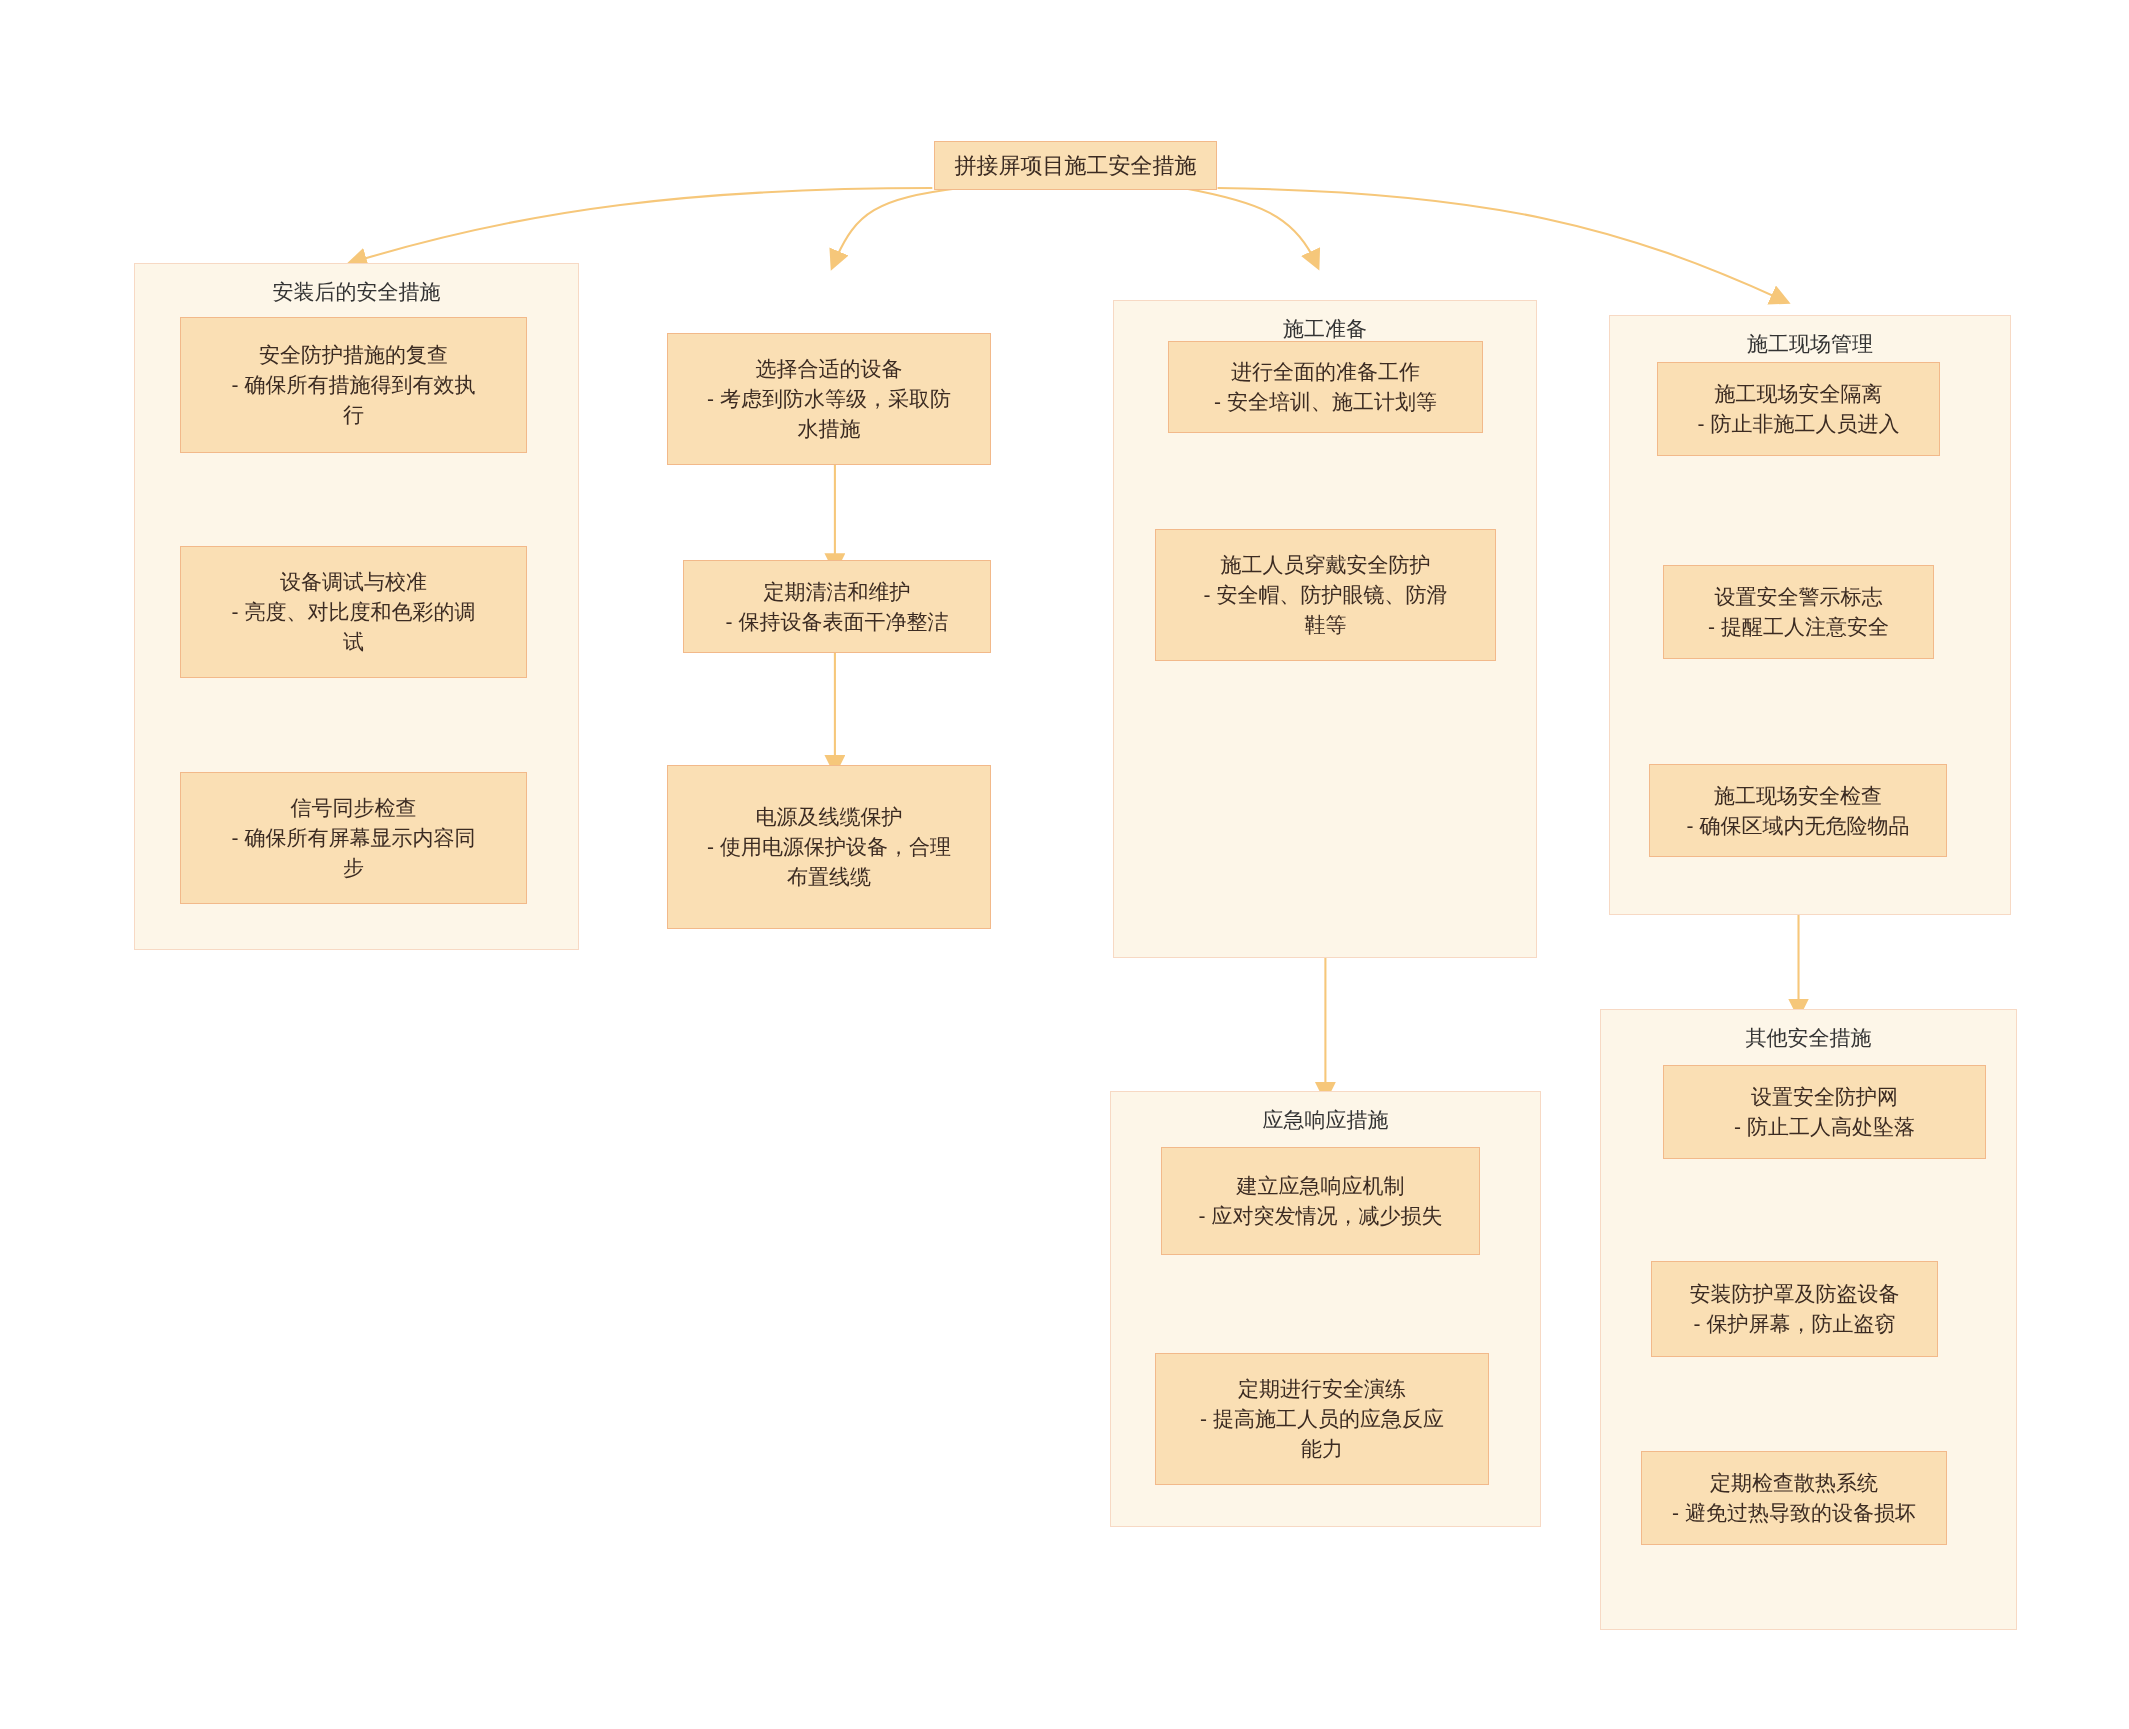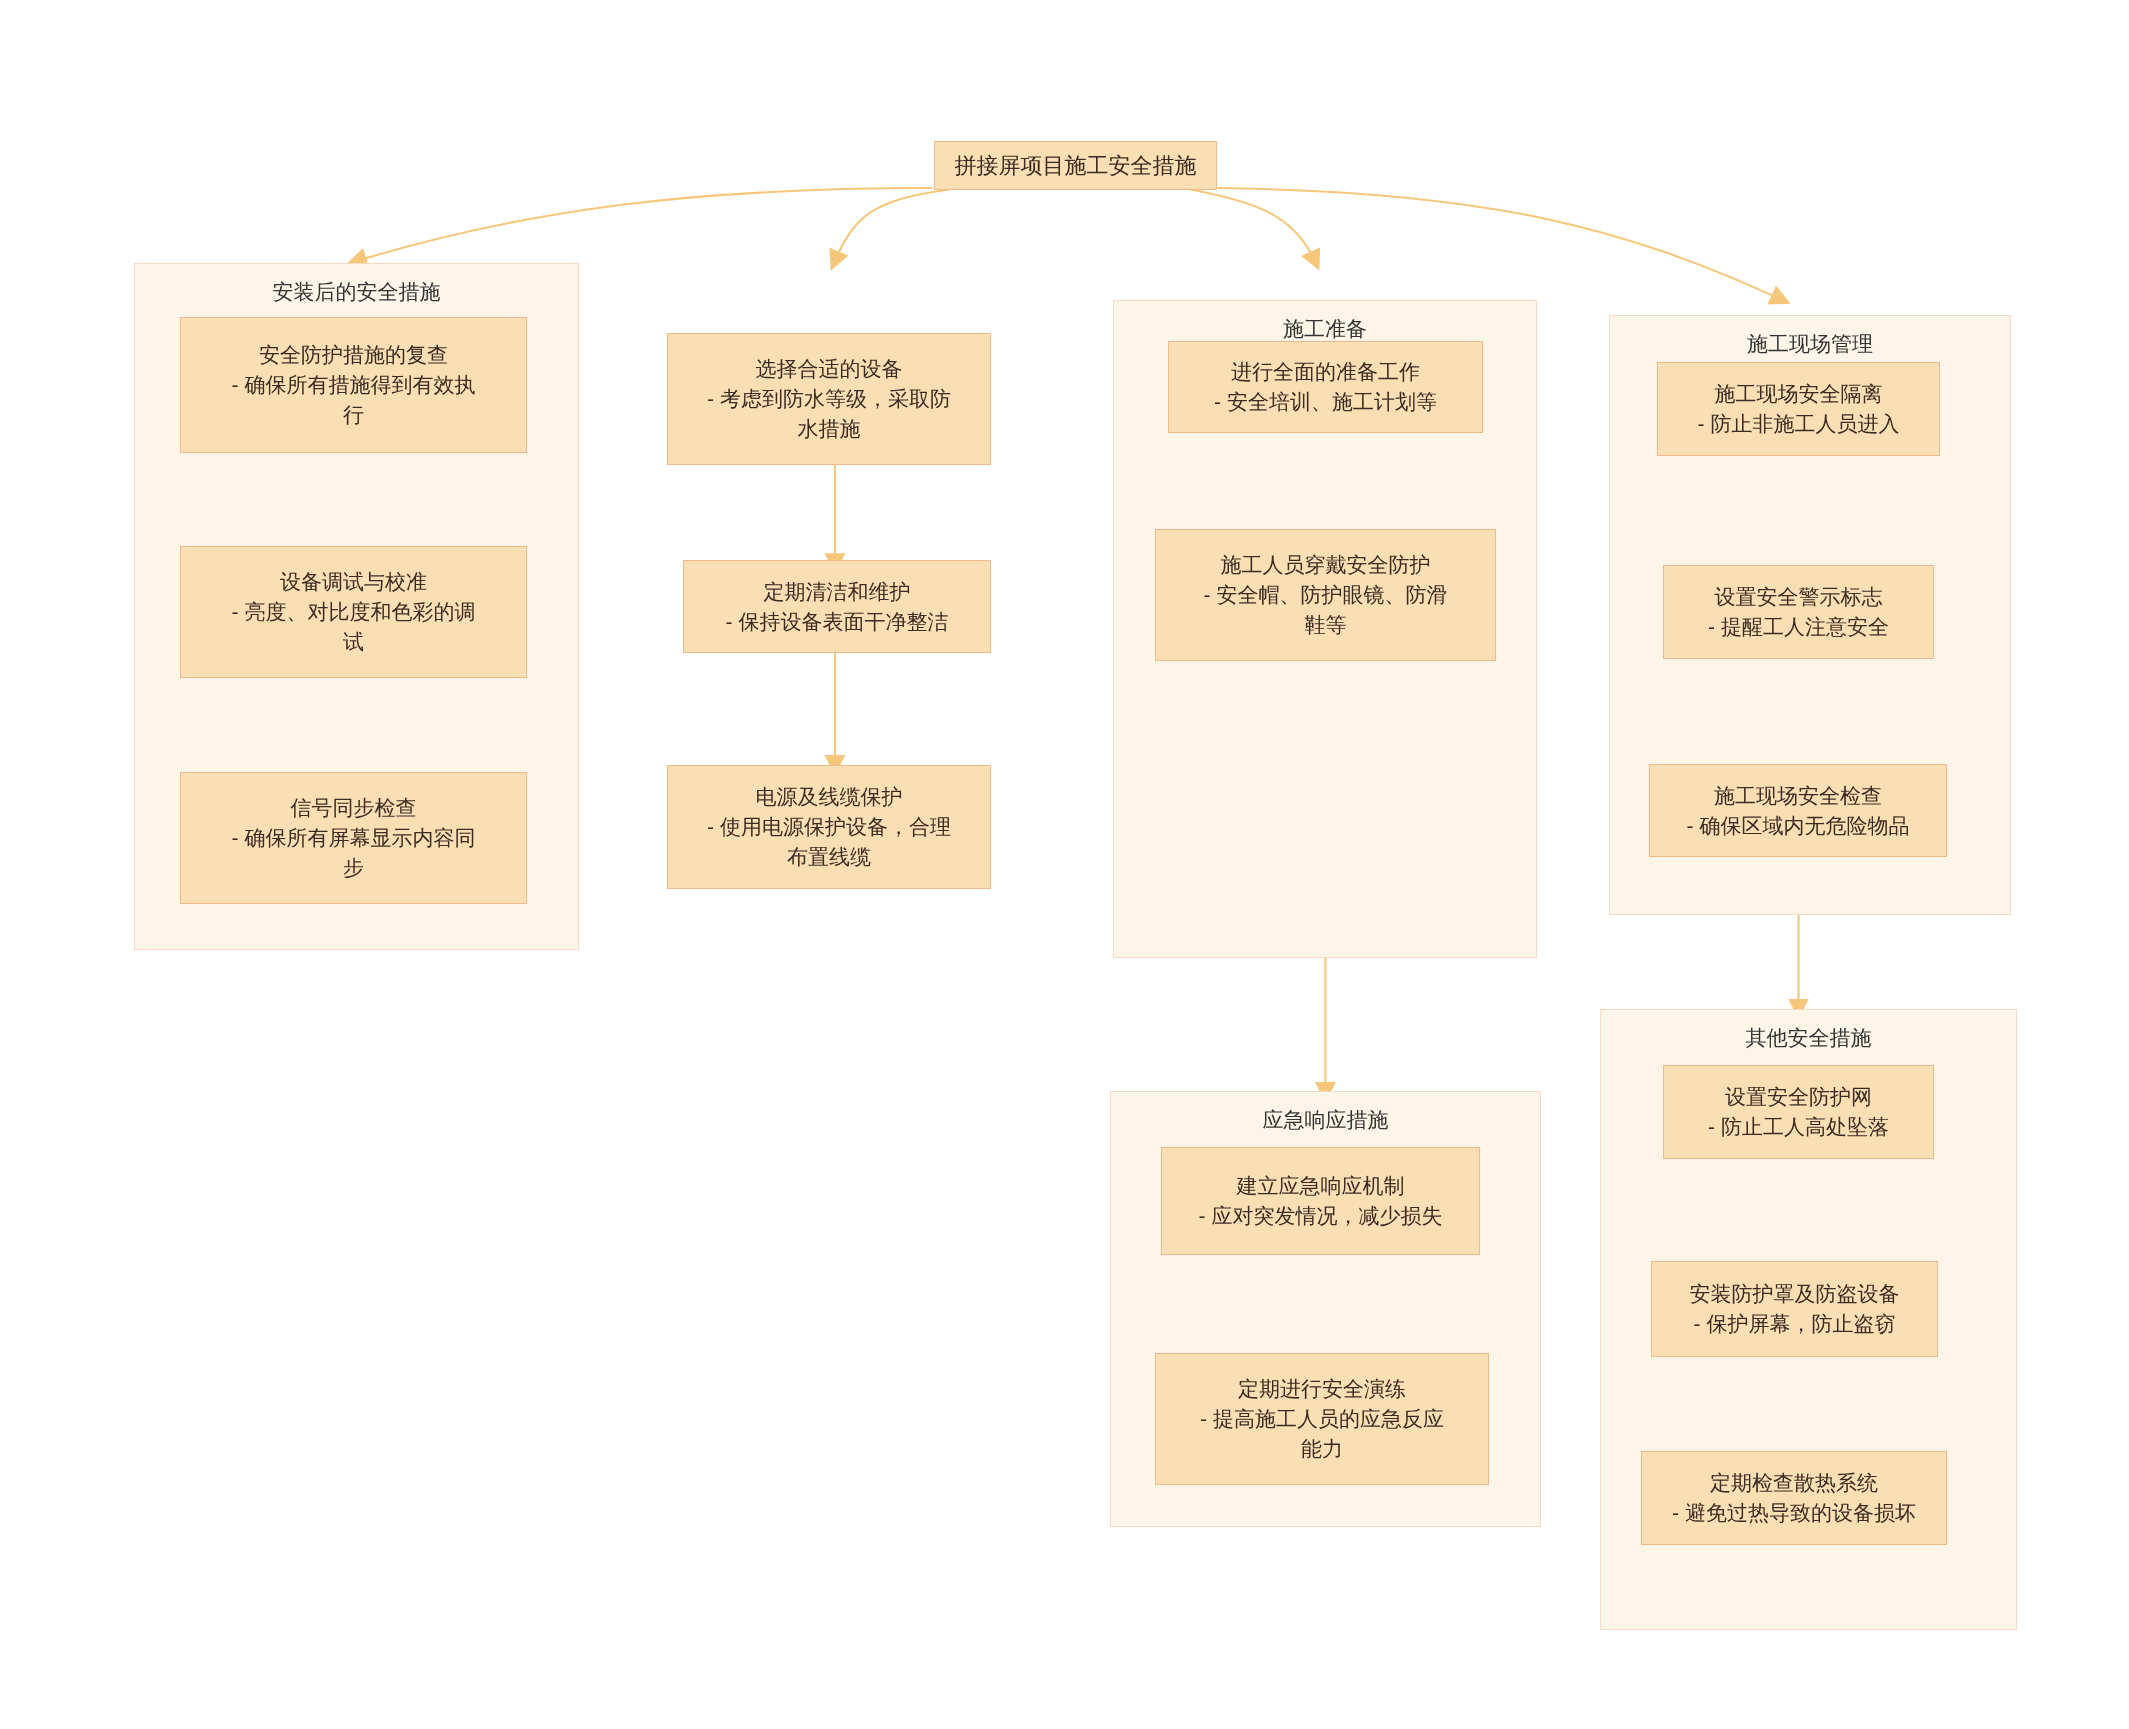--- a/index.html
+++ b/index.html
@@ -81,21 +81,21 @@
 
   <div class="node" style="left:667px;top:333px;width:324px;height:132px;">
     <span class="ntxt">选择合适的设备
 - 考虑到防水等级，采取防
 水措施</span>
   </div>
   <div class="node" style="left:683px;top:560px;width:308px;height:93px;">
     <span class="ntxt">定期清洁和维护
 - 保持设备表面干净整洁</span>
   </div>
-  <div class="node" style="left:667px;top:765px;width:324px;height:124px;">
+  <div class="node" style="left:667px;top:765px;width:324px;height:164px;">
     <span class="ntxt">电源及线缆保护
 - 使用电源保护设备，合理
 布置线缆</span>
   </div>
 
   <div class="cluster" style="left:1113px;top:300px;width:424px;height:658px;">
     <div class="cluster-title">施工准备</div>
   </div>
   <div class="node" style="left:1168px;top:341px;width:315px;height:92px;">
     <span class="ntxt">进行全面的准备工作
@@ -132,21 +132,21 @@
   </div>
   <div class="node" style="left:1155px;top:1353px;width:334px;height:132px;justify-content:center;">
     <span class="ntxt">定期进行安全演练
 - 提高施工人员的应急反应
 能力</span>
   </div>
 
   <div class="cluster" style="left:1600px;top:1009px;width:417px;height:621px;">
     <div class="cluster-title">其他安全措施</div>
   </div>
-  <div class="node" style="left:1663px;top:1065px;width:271px;height:94px;">
+  <div class="node" style="left:1663px;top:1065px;width:323px;height:94px;">
     <span class="ntxt">设置安全防护网
 - 防止工人高处坠落</span>
   </div>
   <div class="node" style="left:1651px;top:1261px;width:287px;height:96px;">
     <span class="ntxt">安装防护罩及防盗设备
 - 保护屏幕，防止盗窃</span>
   </div>
   <div class="node" style="left:1641px;top:1451px;width:306px;height:94px;">
     <span class="ntxt">定期检查散热系统
 - 避免过热导致的设备损坏</span>

